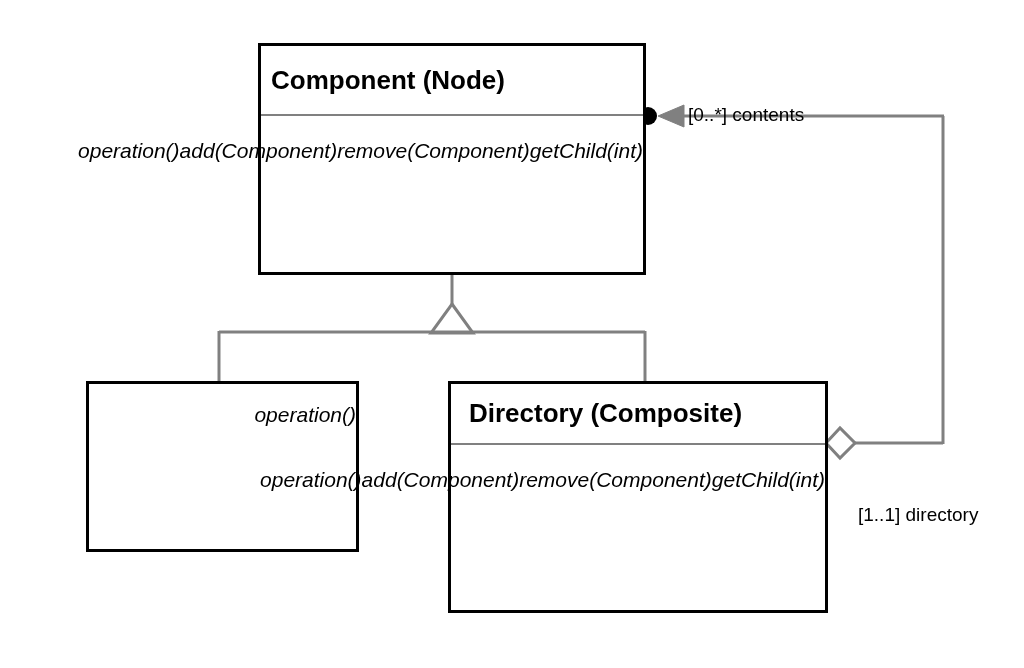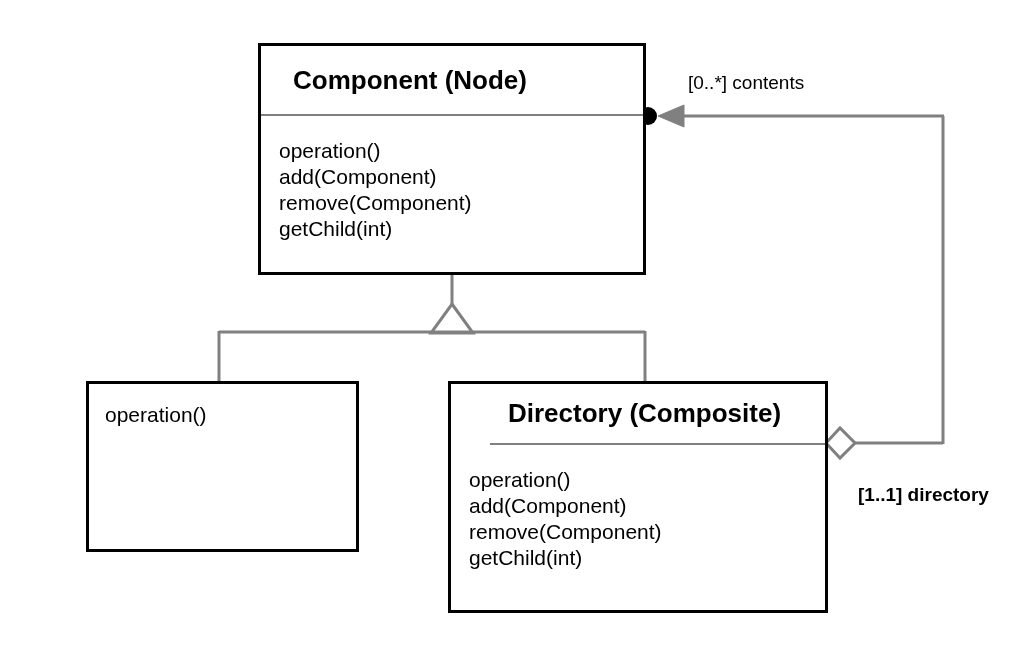--- a/index.html
+++ b/index.html
@@ -32,38 +32,39 @@
     color: #000000;
     border-bottom: 2px solid #808080;
     display: flex;
     align-items: center;
     white-space: nowrap;
   }
   .class-members {
     box-sizing: border-box;
     color: #000000;
     display: flex;
-    flex-direction: column;
-    justify-content: space-between;
+    flex-direction: row;
+    justify-content: flex-end;
+    font-style: italic;
   }
   .member-line {
     white-space: nowrap;
   }
 
   
   #class-component {
     left: 258px;
     top: 43px;
     width: 388px;
     height: 232px;
   }
   #class-component .class-title {
     height: 70px;
     font-size: 26px;
-    padding-left: 32px;
+    padding-left: 10px;
   }
   #class-component .class-members {
     padding: 22px 0 0 18px;
     font-size: 21px;
     line-height: 26px;
   }
 
   
   #class-leaf {
     left: 86px;
@@ -86,21 +87,20 @@
   #class-directory {
     left: 448px;
     top: 381px;
     width: 380px;
     height: 232px;
   }
   #class-directory .class-title {
     height: 61px;
     font-size: 26px;
     padding-left: 18px;
-    margin-left: 39px;
   }
   #class-directory .class-members {
     padding: 22px 0 0 18px;
     font-size: 21px;
     line-height: 26px;
   }
 
   
   #connector-layer {
     position: absolute;
@@ -112,29 +112,29 @@
     pointer-events: none;
   }
 
   
   .edge-label {
     position: absolute;
     font-size: 19px;
     color: #000000;
     white-space: nowrap;
     z-index: 4;
+    margin-top: 32px;
   }
   #label-contents {
     left: 688px;
     top: 72px;
   }
   #label-directory {
     left: 858px;
-    top: 484px;
-    font-weight: bold;
+    top: 472px;
   }
 </style>
 </head>
 <body>
 
 <div id="diagram-canvas">
 
   <svg id="connector-layer" width="1024" height="668" viewBox="0 0 1024 668" xmlns="http://www.w3.org/2000/svg">
 
     <g>

